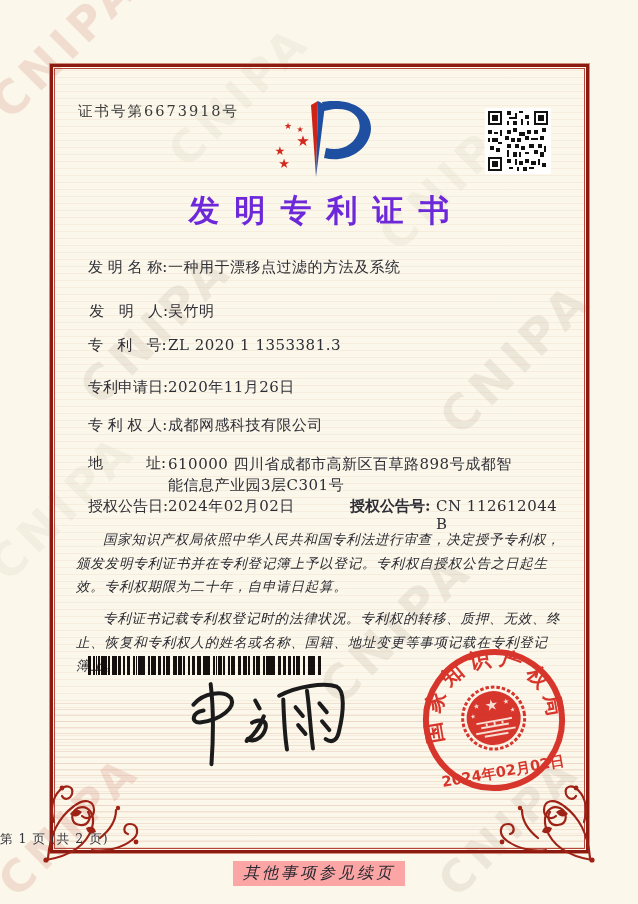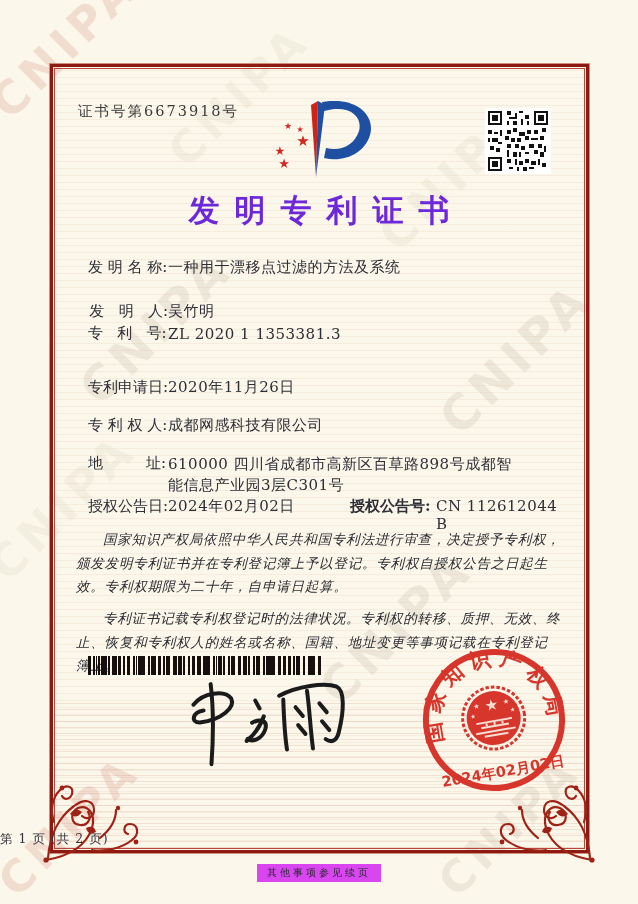--- a/index.html
+++ b/index.html
@@ -91,21 +91,21 @@
   .field-row { position:absolute; left:0; display:flex; align-items:flex-start; }
   .field-label {
     display:inline-block; width:80px; white-space:pre;
     font-size:15px; color:#2e2e36; flex:0 0 80px;
   }
   .field-value {
     font-size:15px; color:#2e2e36; letter-spacing:0.5px;
   }
   .fr1 { top:0px; }
   .fr2 { top:44px;text-align:right; }
-  .fr3 { top:66px;align-items:center; }
+  .fr3 { top:78px; }
   .fr4 { top:120px; }
   .fr5 { top:158px; }
   .fr6 { top:196px; }
   .fr6 .field-value { width:350px; line-height:1.4; }
   .fr7 { top:239px; }
   .fr7b { position:absolute; left:262px; top:239px; display:flex; }
   .fr7b .field-label { width:86px; flex-basis:86px;font-weight:bold; }
 
   
   .paras { position:absolute; left:76px; top:528px; width:486px; z-index:2; }
@@ -133,22 +133,22 @@
 
   
   .page-no {
     position:absolute; left:0; top:831px; width:638px; text-align:left;
     font-size:12.5px; color:#33333a; z-index:2; letter-spacing:1px;
   }
   .cont-note {
     position:absolute; left:0; top:861px; width:638px; text-align:center; z-index:2;
   }
   .cont-note span {
-    display:inline-block; background:#d946ef; padding:2px 10px;
-    font-size:10px; color:#2a2a31; letter-spacing:3px;
+    display:inline-block; background:#fca5a5; padding:2px 10px;
+    font-size:16px; font-style:italic; color:#2a2a31; letter-spacing:3px;
   }
 
   .flourish { position:absolute; width:112px; height:104px; z-index:2; }
   .flourish-left { left:40px; top:762px; }
   .flourish-right { left:486px; top:762px; transform:scaleX(-1); }
 </style>
 </head>
 <body>
 
 <div class="page">

